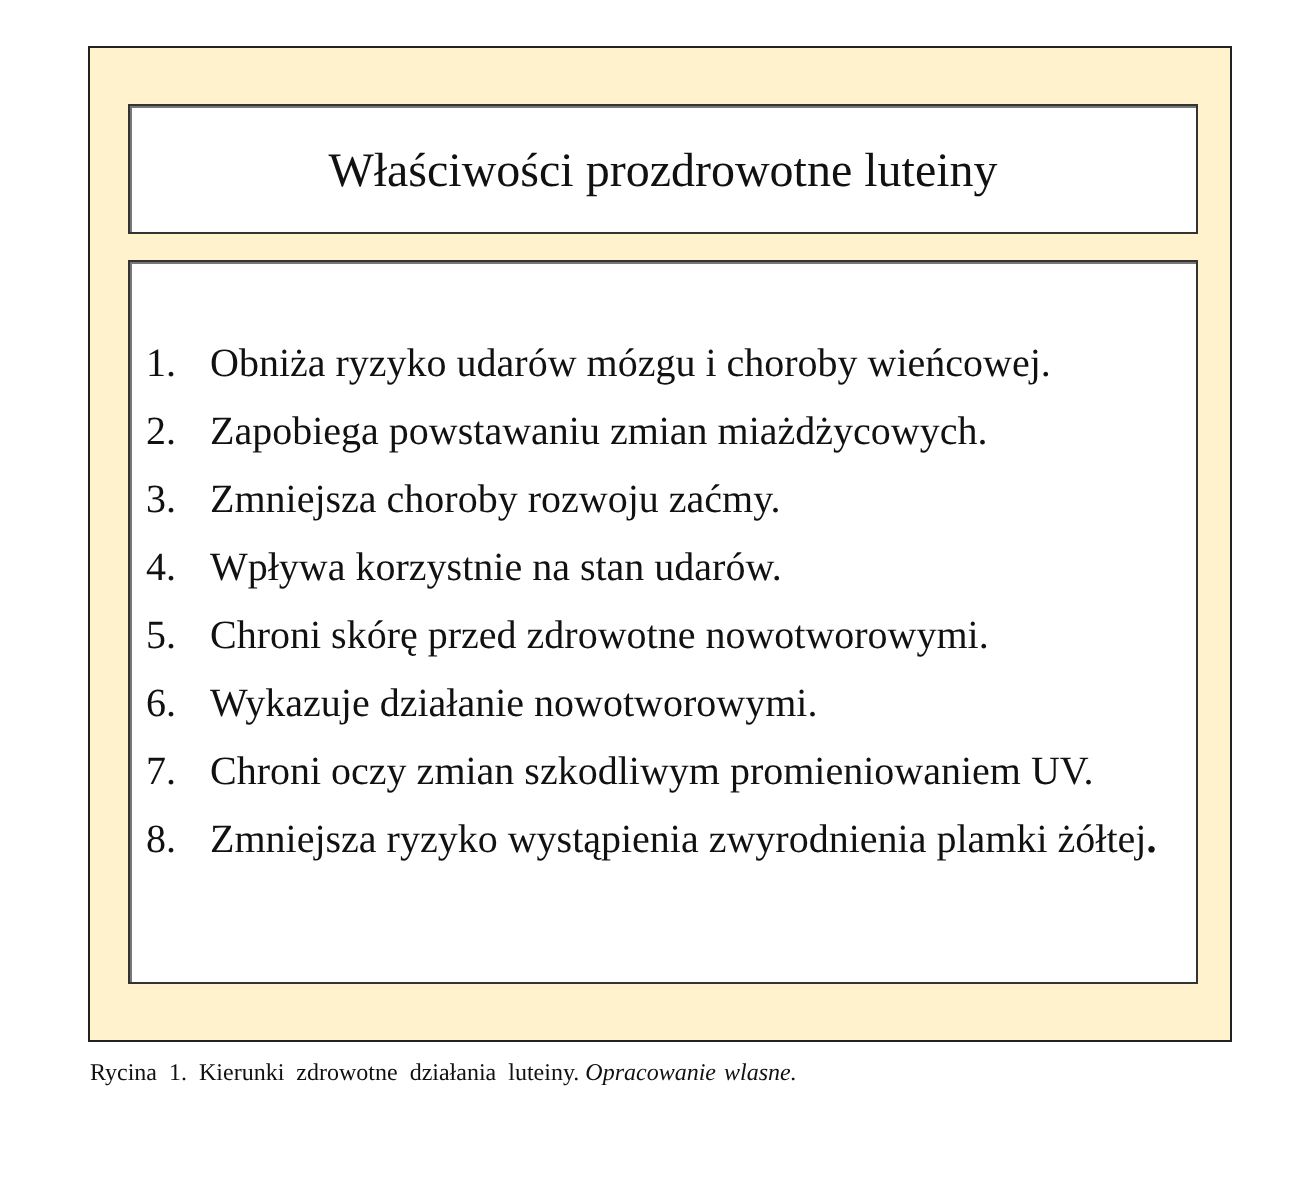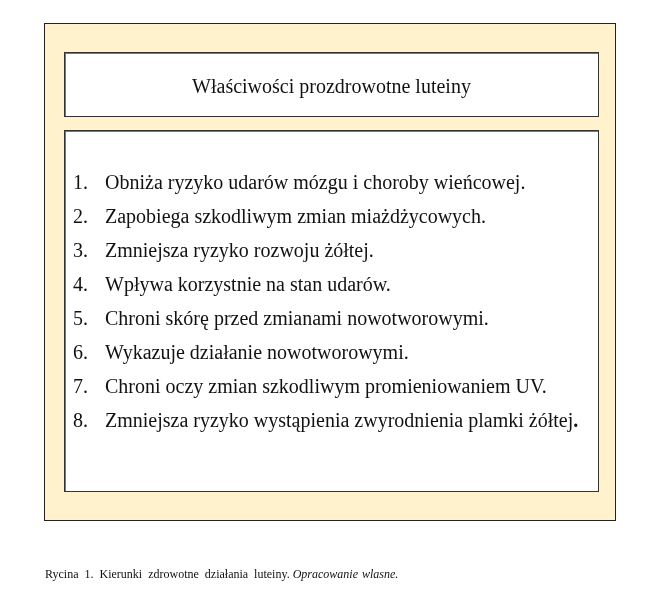--- a/index.html
+++ b/index.html
@@ -33,21 +33,21 @@
       height: 65px;
       background: #ffffff;
       border: 1px solid #333333;
       box-shadow: inset 1px 1px 0 #777777;
       box-sizing: border-box;
       display: flex;
       align-items: center;
       justify-content: center;
     }
     .title-text {
-      font-size: 20px;
+      font-size: 24px;
       line-height: 1;
       letter-spacing: 0;
       margin-top: 2px;
     }
     .content-box {
       position: absolute;
       left: 64px;
       top: 130px;
       width: 535px;
       height: 362px;
@@ -77,21 +77,21 @@
     }
     .benefit-text {
       flex: 1 1 auto;
     }
     .benefit-text .bold-dot {
       font-weight: bold;
     }
     .caption {
       position: absolute;
       left: 45px;
-      top: 566px;
+      top: 528px;
       font-size: 12px;
       line-height: 16px;
       white-space: nowrap;
       word-spacing: 3px;
     }
     .caption .source {
       font-style: italic;
       word-spacing: 1px;
       margin-left: 3px;
     }
@@ -106,33 +106,33 @@
 </div>
 
 <div class="content-box">
   <ol class="benefit-list">
     <li class="benefit-item">
       <span class="benefit-num">1.</span>
       <span class="benefit-text">Obniża ryzyko udarów mózgu i choroby wieńcowej.</span>
     </li>
     <li class="benefit-item">
       <span class="benefit-num">2.</span>
-      <span class="benefit-text">Zapobiega szkodliwym zmian miażdżycowych.</span>
+      <span class="benefit-text">Zapobiega powstawaniu zmian miażdżycowych.</span>
     </li>
     <li class="benefit-item">
       <span class="benefit-num">3.</span>
-      <span class="benefit-text">Zmniejsza ryzyko rozwoju żółtej.</span>
+      <span class="benefit-text">Zmniejsza choroby rozwoju zaćmy.</span>
     </li>
     <li class="benefit-item">
       <span class="benefit-num">4.</span>
       <span class="benefit-text">Wpływa korzystnie na stan udarów.</span>
     </li>
     <li class="benefit-item">
       <span class="benefit-num">5.</span>
-      <span class="benefit-text">Chroni skórę przed zmianami nowotworowymi.</span>
+      <span class="benefit-text">Chroni skórę przed zdrowotne nowotworowymi.</span>
     </li>
     <li class="benefit-item">
       <span class="benefit-num">6.</span>
       <span class="benefit-text">Wykazuje działanie nowotworowymi.</span>
     </li>
     <li class="benefit-item">
       <span class="benefit-num">7.</span>
       <span class="benefit-text">Chroni oczy zmian szkodliwym promieniowaniem UV.</span>
     </li>
     <li class="benefit-item">

